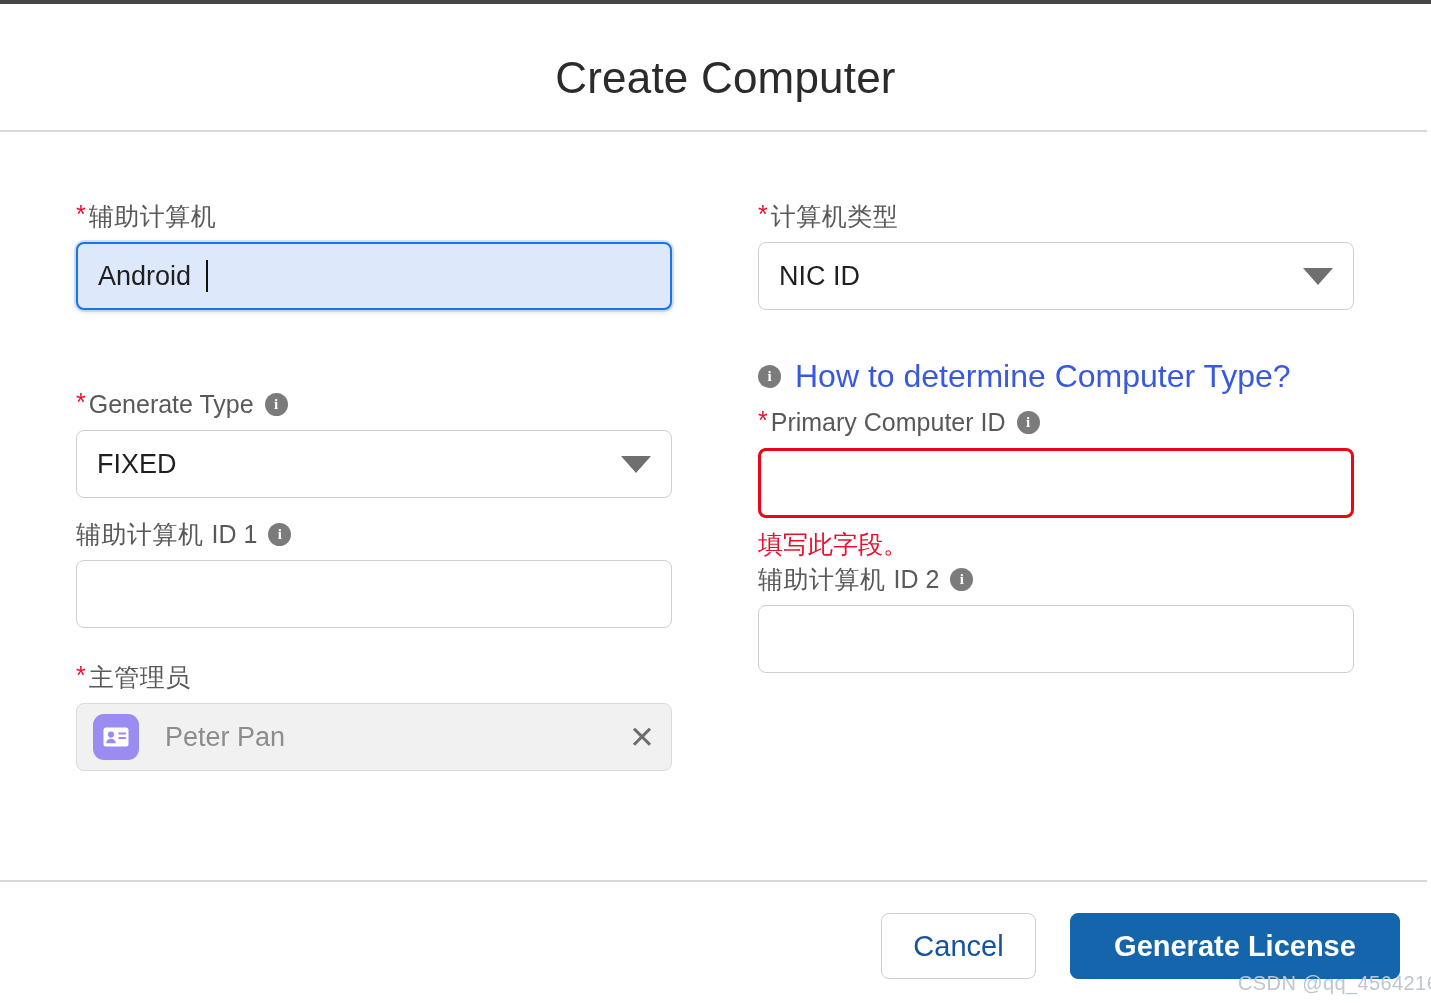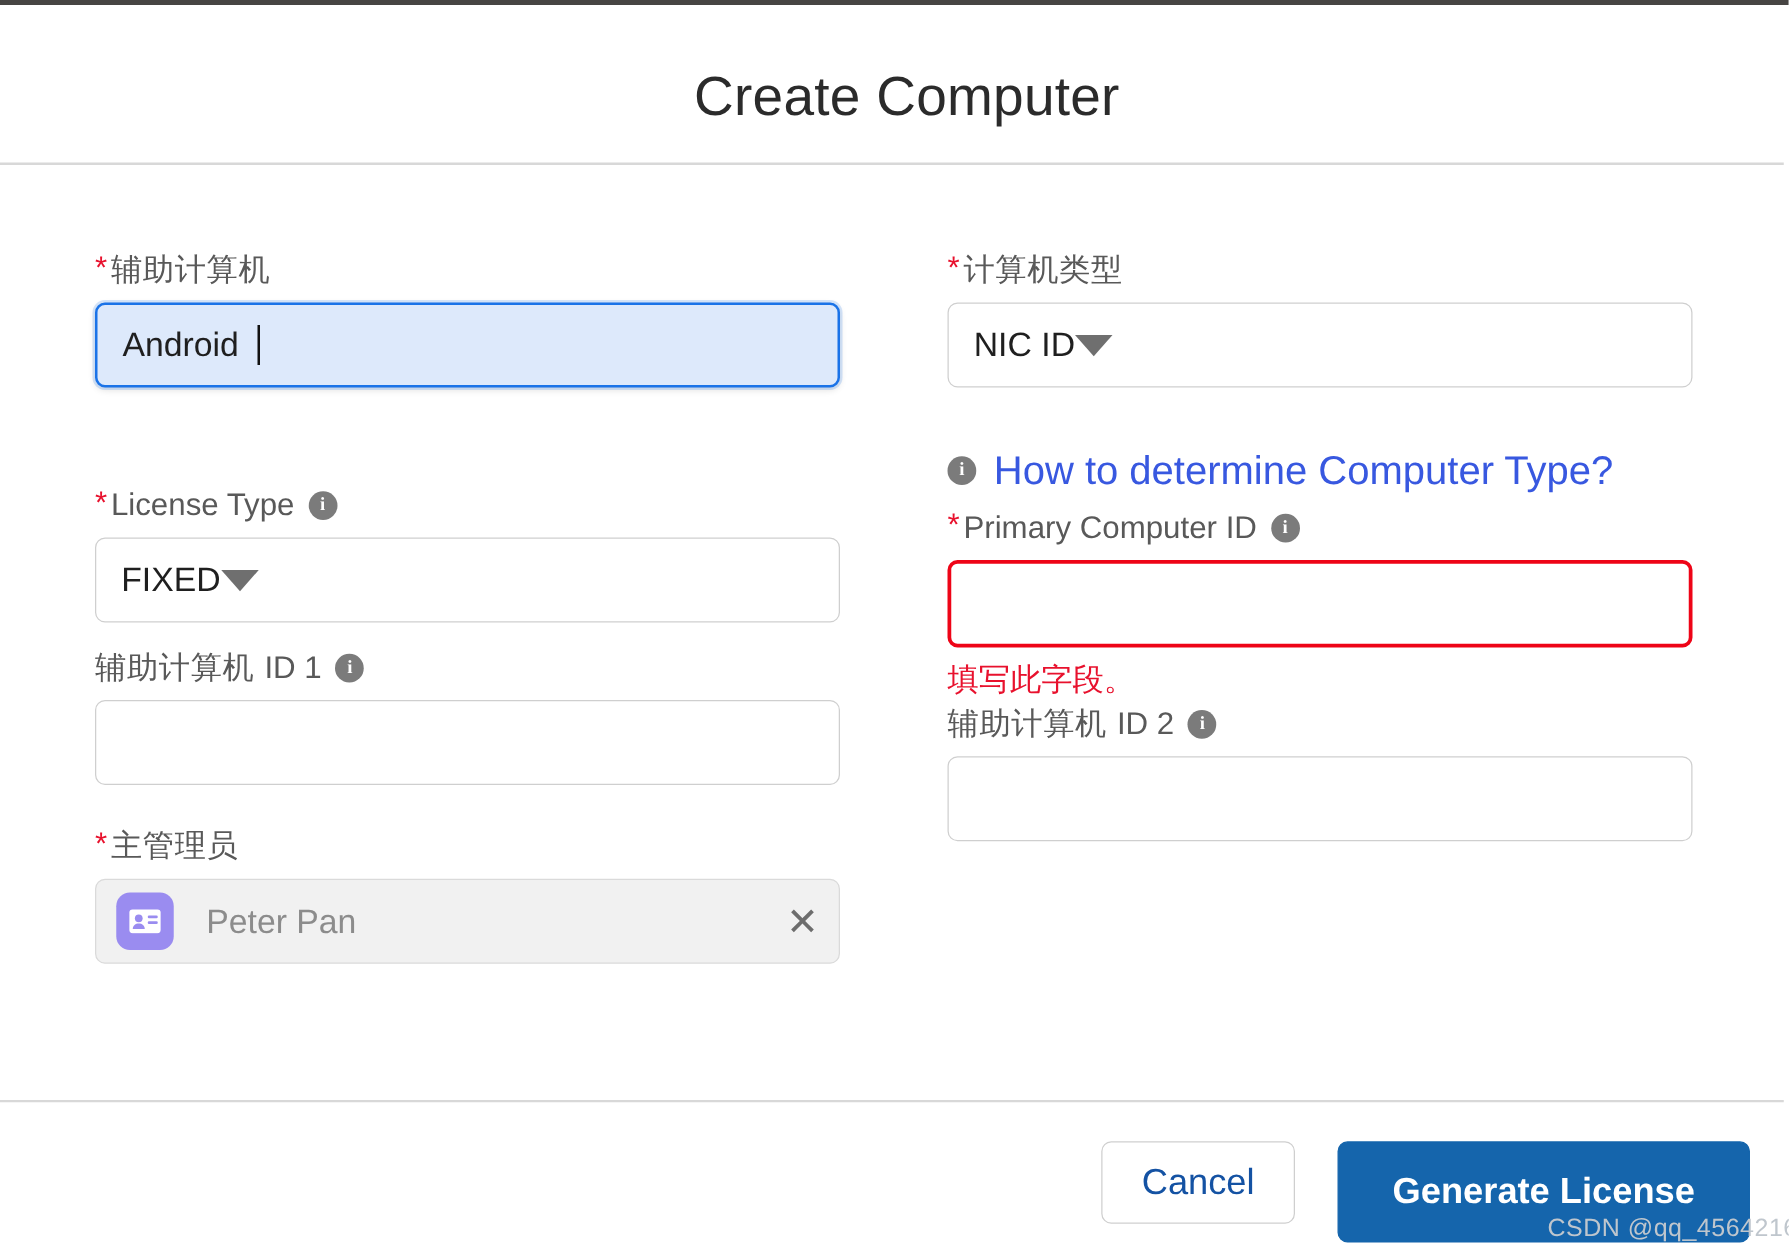--- a/index.html
+++ b/index.html
@@ -140,20 +140,21 @@
   .control .value { line-height: 1; }
   .caret {
     display: inline-block;
     width: 2px;
     height: 32px;
     background: #111111;
     margin-left: 1px;
     vertical-align: middle;
   }
   .select {
+    justify-content: space-between;
   }
   .tri-down {
     width: 0; height: 0;
     border-left: 15px solid transparent;
     border-right: 15px solid transparent;
     border-top: 17px solid #6f6f6f;
     flex: none;
   }
 
   
@@ -224,21 +225,21 @@
   }
   .btn-cancel {
     top: 31px; left: 881px;
     width: 155px; height: 66px;
     background: #ffffff;
     border: 1px solid #cfcfcf;
     color: #1452a3;
   }
   .btn-primary {
     top: 31px; left: 1070px;
-    width: 330px; height: 81px;
+    width: 330px; height: 66px;
     background: #1565ac;
     border: 1px solid #1565ac;
     color: #ffffff;
     font-weight: 700;
   }
 
   .watermark {
     position: absolute;
     top: 972px; left: 1238px;
     font-size: 20px;
@@ -268,21 +269,21 @@
       </div>
       <div class="control focused">
         <span class="value">Android</span>
           <span class="caret"></span>
       </div>
     </div>
 
     <div class="field" style="top:260px;">
       <div class="label">
         <span class="req">*</span>
-        <span>License Type</span>
+        <span>Generate Type</span>
         <span class="info-icon">i</span>
       </div>
       <div class="control select">
         <span class="value">FIXED</span>
         <span class="tri-down"></span>
       </div>
     </div>
 
     <div class="field" style="top:390px;">
       <div class="label">

